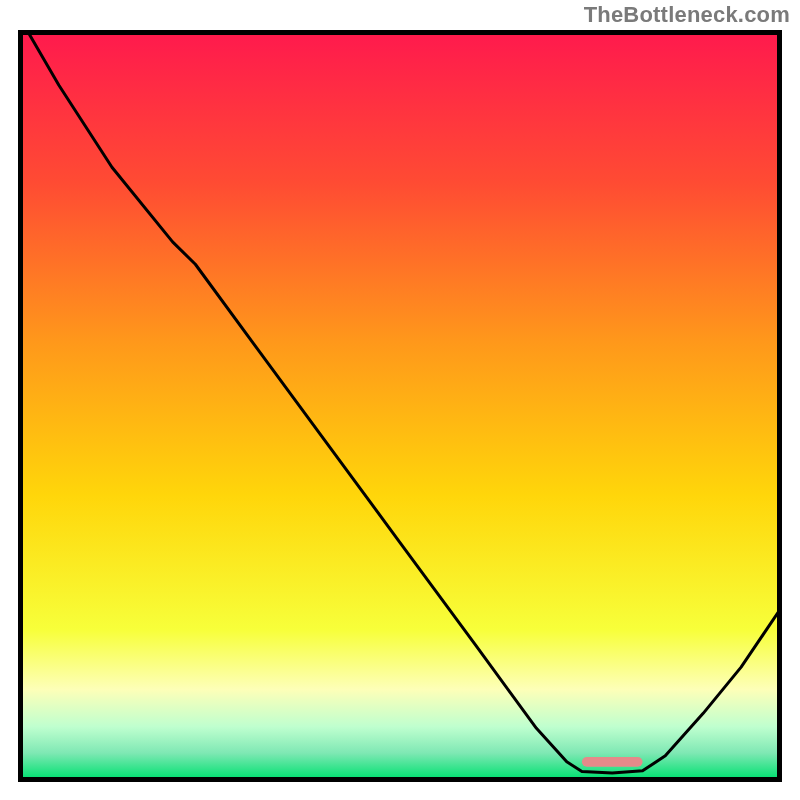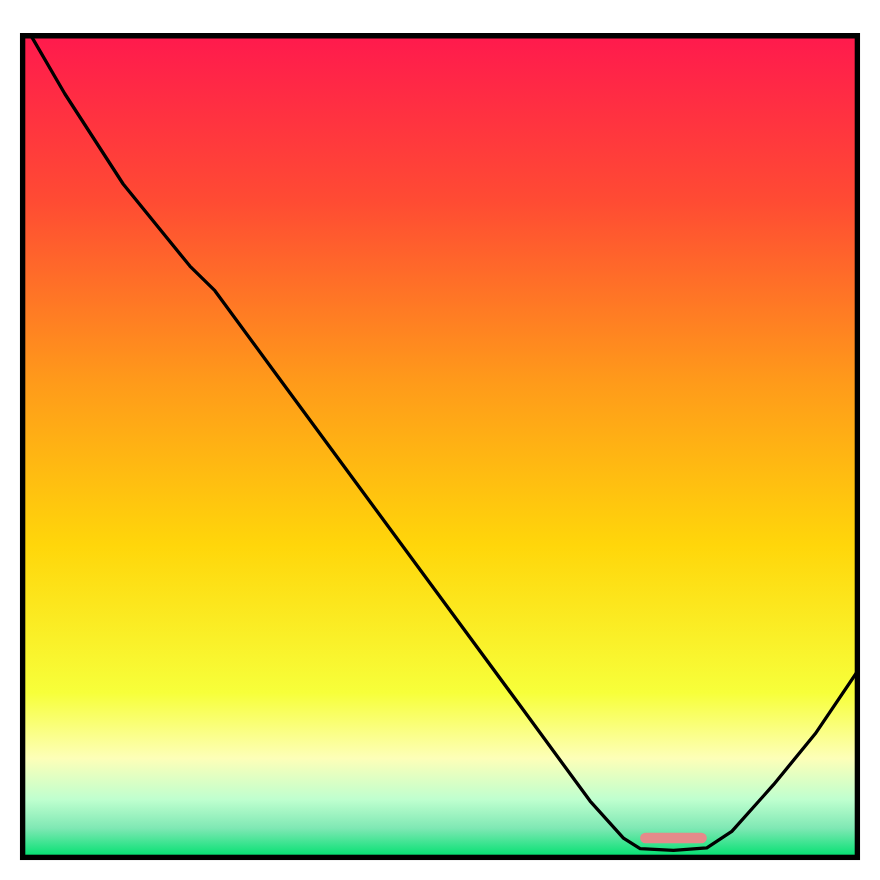--- a/index.html
+++ b/index.html
@@ -36,20 +36,21 @@
   .plot-frame svg {
     display: block;
     width: 100%;
     height: 100%;
   }
 </style>
 </head>
 <body>
 
 <div class="outer">
+  <div class="watermark">TheBottleneck.com</div>
 
   <div class="plot-frame">
     <svg viewBox="0 0 764 752" preserveAspectRatio="none">
       <defs>
         <linearGradient id="bg-grad" x1="0" y1="0" x2="0" y2="1">
         <stop offset="0.00%" stop-color="#ff1a4d"></stop>
             <stop offset="20.00%" stop-color="#ff4b33"></stop>
             <stop offset="42.00%" stop-color="#ff9a1a"></stop>
             <stop offset="62.00%" stop-color="#ffd60a"></stop>
             <stop offset="80.00%" stop-color="#f7ff3a"></stop>

